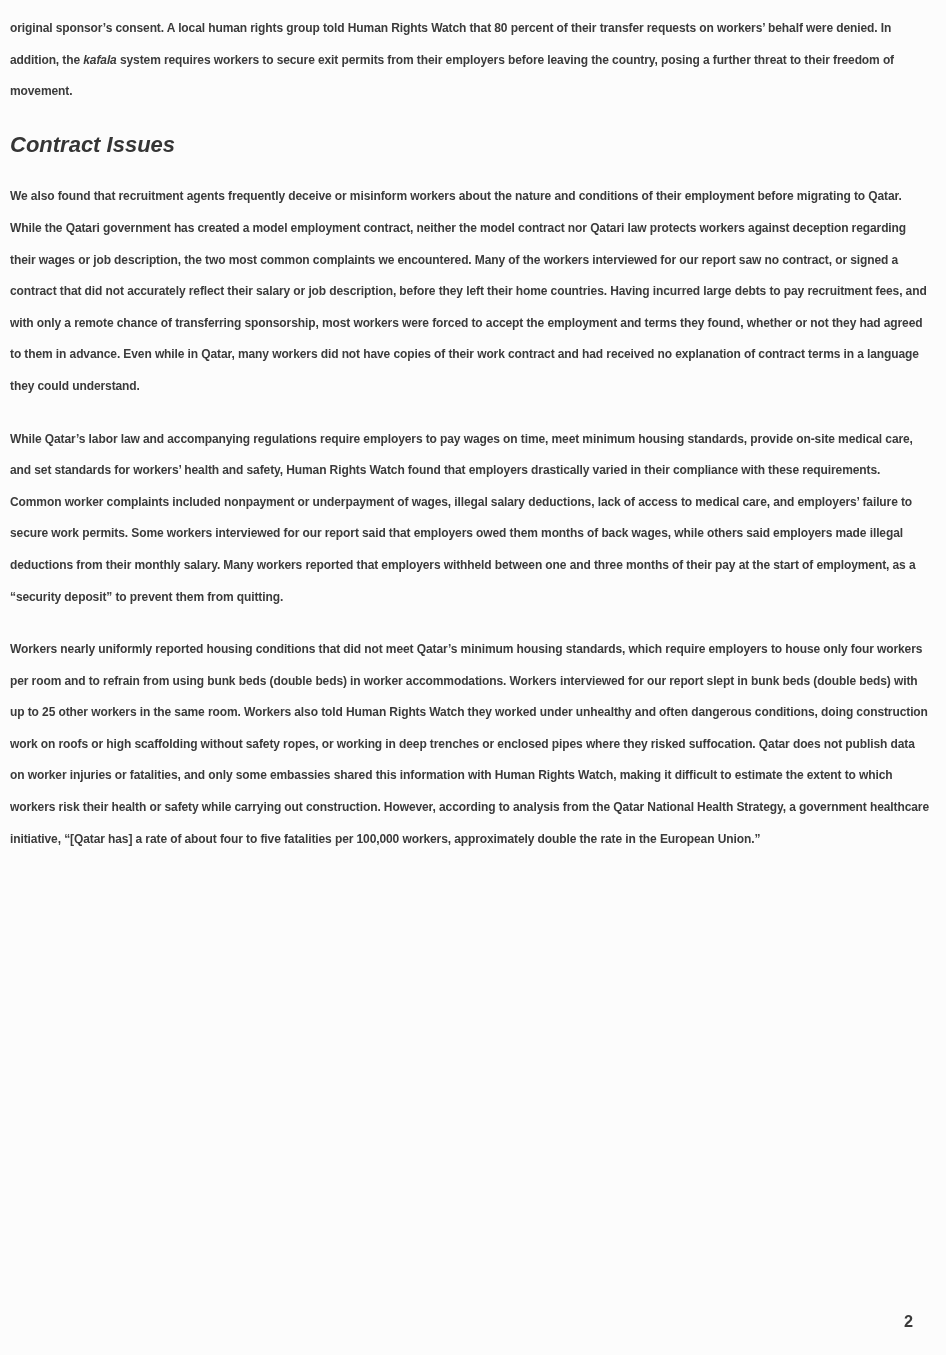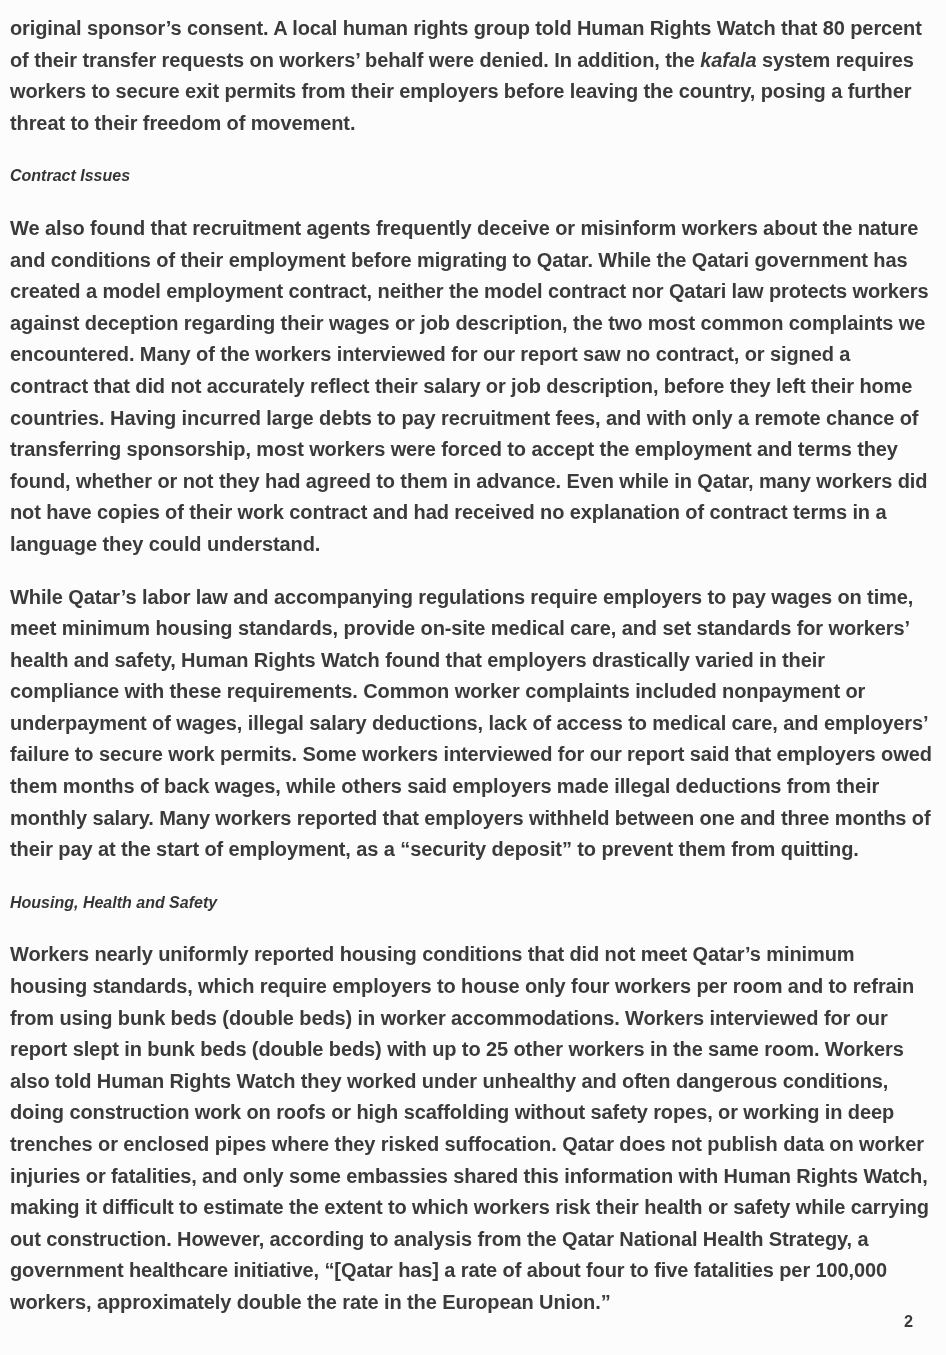--- a/index.html
+++ b/index.html
@@ -13,28 +13,28 @@
     position: relative;
     overflow: hidden;
     font-family: "Liberation Sans", sans-serif;
     color: #3b3b3b;
     -webkit-font-smoothing: antialiased;
   }
   .doc {
     padding: 13px 14px 0 10px;
   }
   .doc p {
-    font-size: 20px;
+    font-size: 12px;
     line-height: 31.6px;
     margin: 0 0 21px 0;
     font-weight: 600;
     letter-spacing: -0.1px;
   }
   .doc h2 {
-    font-size: 16px;
+    font-size: 22px;
     line-height: 31.6px;
     margin: 0 0 21px 0;
     font-style: italic;
     font-weight: 800;
     color: #353535;
   }
   .doc em {
     font-style: italic;
   }
   .page-number {
@@ -52,20 +52,19 @@
 <main class="doc">
 
   <p><span>original sponsor’s consent. A local human rights group told Human Rights Watch that 80 percent of their transfer requests on workers’ behalf were denied. In addition, the </span><em>kafala</em><span> system requires workers to secure exit permits from their employers before leaving the country, posing a further threat to their freedom of movement.</span></p>
 
   <h2>Contract Issues</h2>
 
   <p>We also found that recruitment agents frequently deceive or misinform workers about the nature and conditions of their employment before migrating to Qatar.  While the Qatari government has created a model employment contract, neither the model contract nor Qatari law protects workers against deception regarding their wages or job description, the two most common complaints we encountered. Many of the workers interviewed for our report saw no contract, or signed a contract that did not accurately reflect their salary or job description, before they left their home countries. Having incurred large debts to pay recruitment fees, and with only a remote chance of transferring sponsorship, most workers were forced to accept the employment and terms they found, whether or not they had agreed to them in advance. Even while in Qatar, many workers did not have copies of their work contract and had received no explanation of contract terms in a language they could understand.</p>
 
   <p>While Qatar’s labor law and accompanying regulations require employers to pay wages on time, meet minimum housing standards, provide on-site medical care, and set standards for workers’ health and safety, Human Rights Watch found that employers drastically varied in their compliance with these requirements. Common worker complaints included nonpayment or underpayment of wages, illegal salary deductions, lack of access to medical care, and employers’ failure to secure work permits. Some workers interviewed for our report said that employers owed them months of back wages, while others said employers made illegal deductions from their monthly salary. Many workers reported that employers withheld between one and three months of their pay at the start of employment, as a “security deposit” to prevent them from quitting.</p>
 
-  <h2>Housing, Health and Safety</h2>
 
   <p>Workers nearly uniformly reported housing conditions that did not meet Qatar’s minimum housing standards, which require employers to house only four workers per room and to refrain from using bunk beds (double beds) in worker accommodations. Workers interviewed for our report slept in bunk beds (double beds) with up to 25 other workers in the same room. Workers also told Human Rights Watch they worked under unhealthy and often dangerous conditions, doing construction work on roofs or high scaffolding without safety ropes, or working in deep trenches or enclosed pipes where they risked suffocation. Qatar does not publish data on worker injuries or fatalities, and only some embassies shared this information with Human Rights Watch, making it difficult to estimate the extent to which workers risk their health or safety while carrying out construction. However, according to analysis from the Qatar National Health Strategy, a government healthcare initiative, “[Qatar has] a rate of about four to five fatalities per 100,000 workers, approximately double the rate in the European Union.”</p>
 
 
 </main>
 
 <div class="page-number">2</div>
 
 </body></html>

